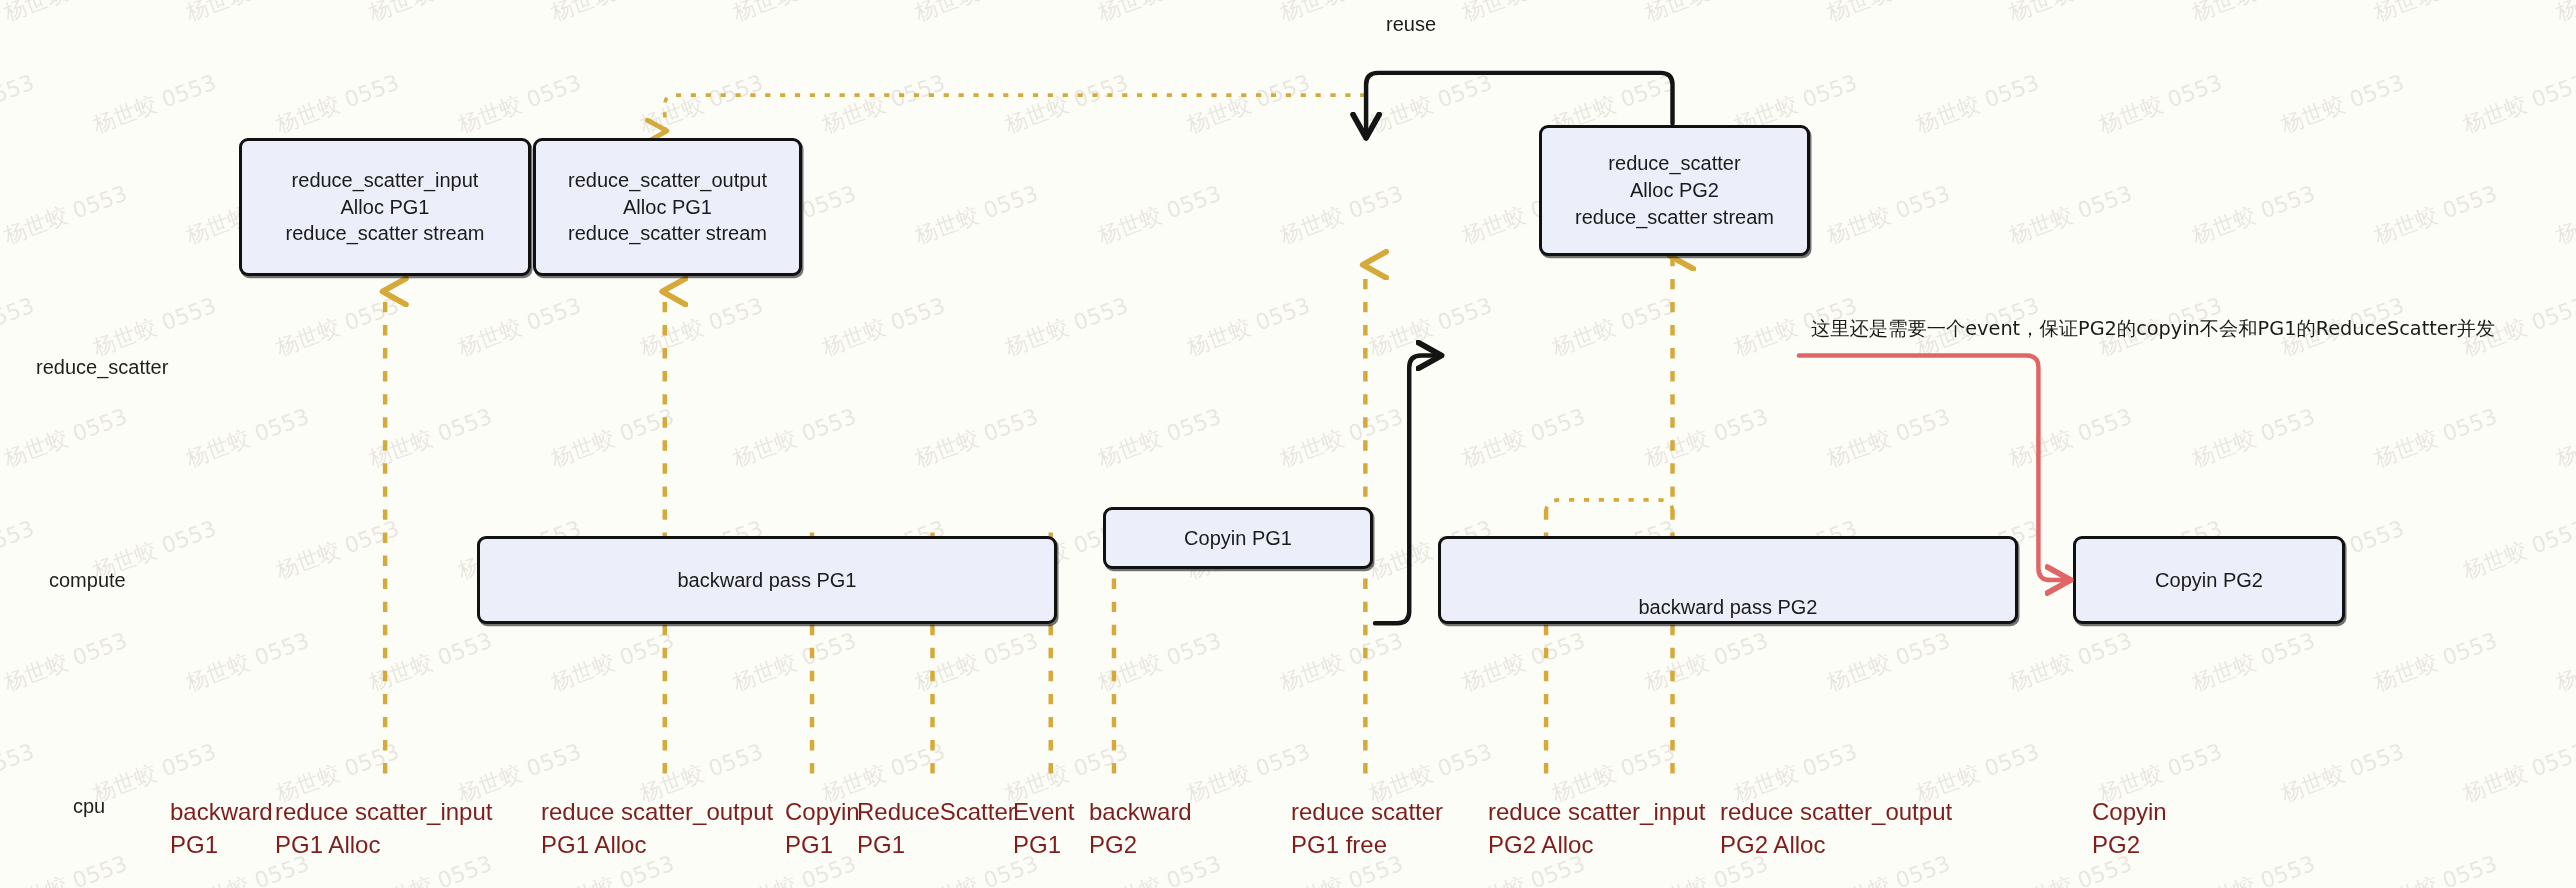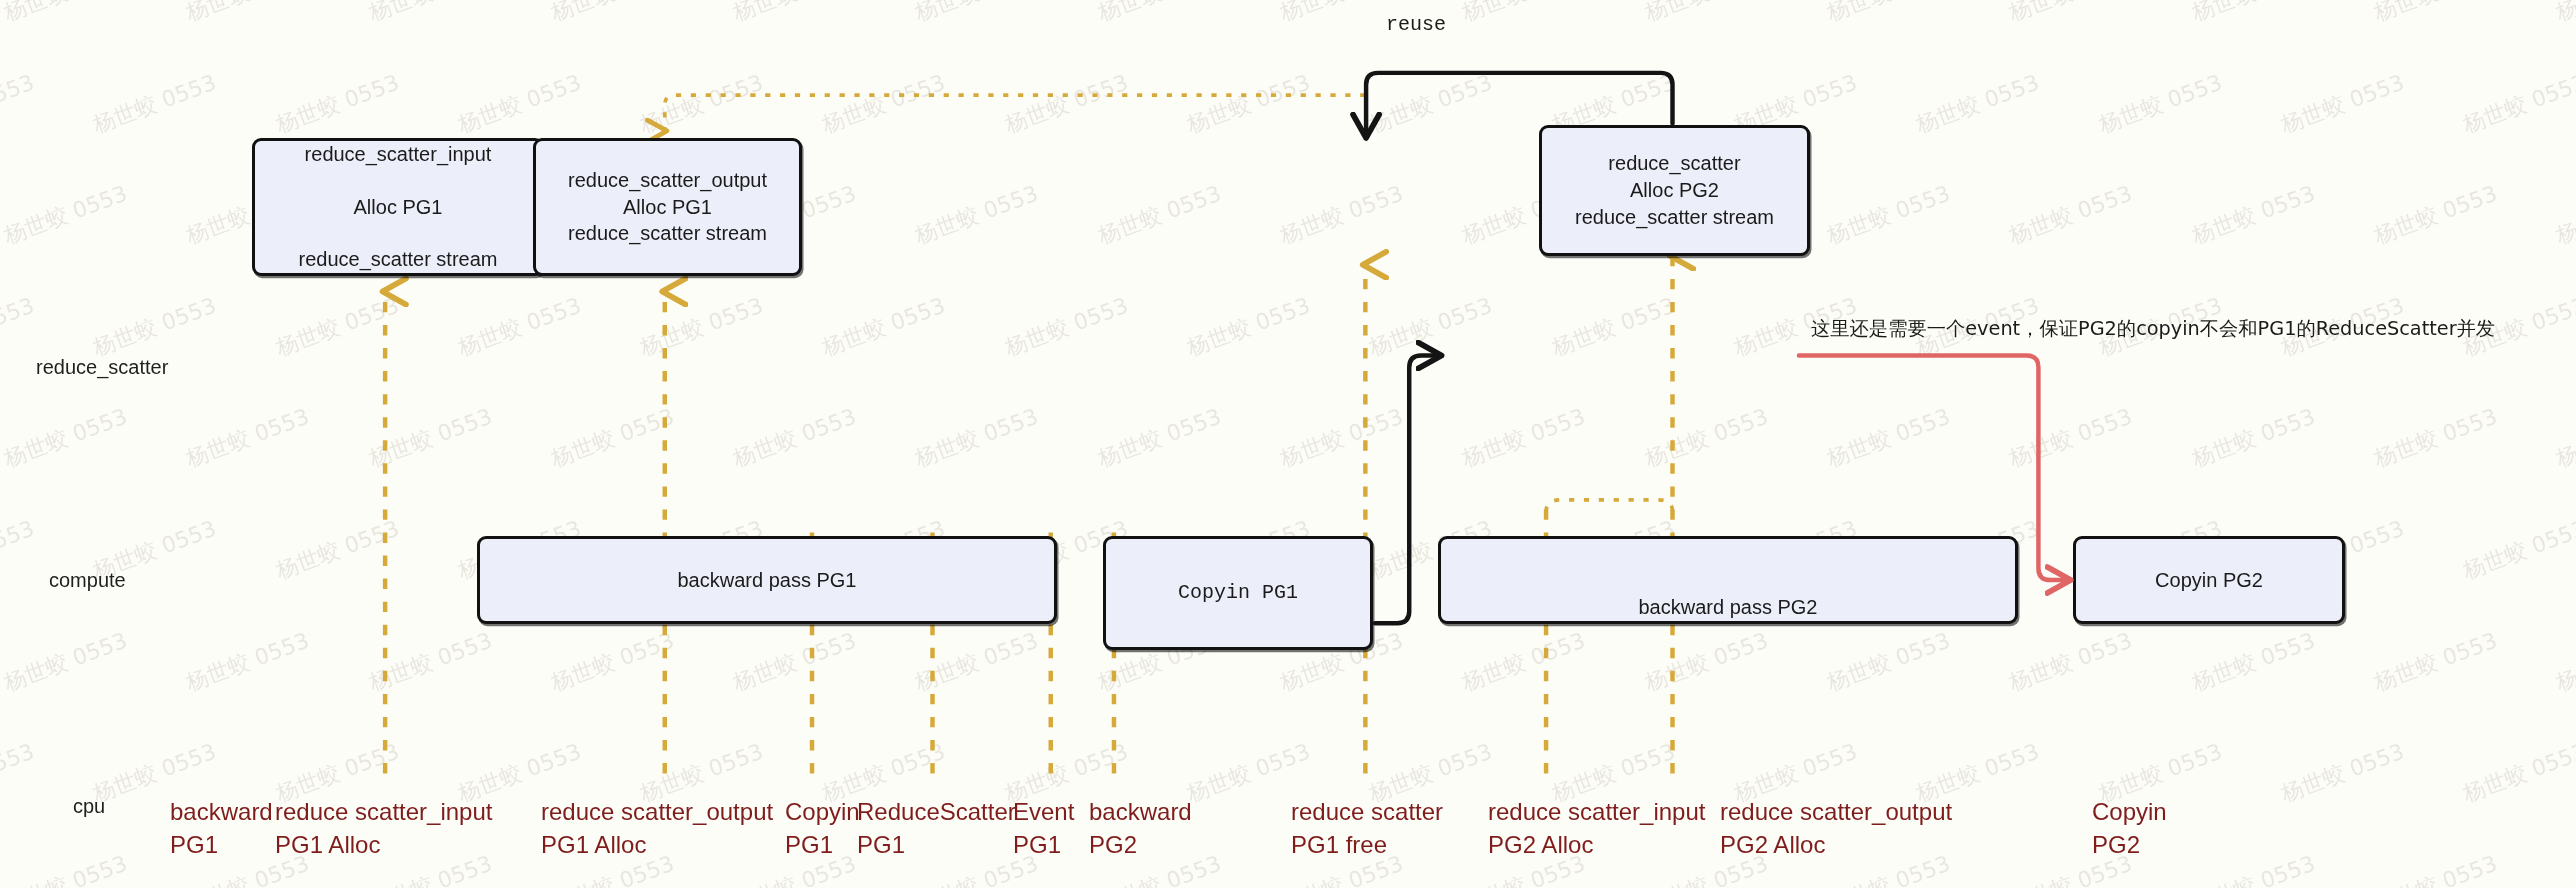--- a/index.html
+++ b/index.html
@@ -241,21 +241,21 @@
 
     <path class="dotline2" d="M 2078 1040 L 2078 680"></path>
 
     <path class="dotline2" d="M 2248 1040 L 2248 344" marker-end="url(#dotArrowUp)"></path>
 
     <path class="dotline" d="M 2078 688 Q 2078 672 2098 672 L 2228 672 Q 2248 672 2248 688"></path>
 
     <path class="dotline" d="M 1835 128 L 905 128 Q 893 128 893 142 L 893 176" marker-end="url(#dotArrowUp)"></path>
   </svg>
 
-  <div class="node" style="left:252px;top:138px;width:292px;height:138px;justify-content:space-between;">
+  <div class="node" style="left:239px;top:138px;width:292px;height:138px;">
     <span>reduce_scatter_input</span>
     <span>Alloc PG1</span>
     <span>reduce_scatter stream</span>
   </div>
 
   <div class="node" style="left:533px;top:138px;width:269px;height:138px;">
     <span>reduce_scatter_output</span>
     <span>Alloc PG1</span>
     <span>reduce_scatter stream</span>
   </div>
@@ -265,42 +265,42 @@
     <span>reduce_scatter</span>
     <span>Alloc PG2</span>
     <span>reduce_scatter stream</span>
   </div>
 
 
   <div class="node" style="left:477px;top:536px;width:580px;height:88px;align-items:center;">
     <span>backward pass PG1</span>
   </div>
 
-  <div class="node" style="left:1103px;top:536px;width:270px;height:114px;font-family:Liberation Mono, monospace;">
+  <div class="node" style="left:1103px;top:507px;width:270px;height:62px;">
     <span>Copyin PG1</span>
   </div>
 
   <div class="node" style="left:1438px;top:536px;width:580px;height:88px;justify-content:flex-end;">
     <span>backward pass PG2</span>
   </div>
 
   <div class="node" style="left:2073px;top:536px;width:272px;height:88px;">
     <span>Copyin PG2</span>
   </div>
 
   <svg class="edges over" viewBox="0 0 3462 1194" width="2576" height="888">
 
     <path class="blkline" d="M 2248 166 L 2248 114 Q 2248 98 2232 98 L 1852 98 Q 1836 98 1836 114 L 1836 182" marker-end="url(#blkArrow)"></path>
 
     <path class="blkline" d="M 1848 838 L 1878 838 Q 1894 838 1894 822 L 1894 494 Q 1894 478 1910 478 L 1934 478" marker-end="url(#blkArrow)"></path>
 
     <path class="redline" d="M 2418 478 L 2724 478 Q 2740 478 2740 494 L 2740 764 Q 2740 780 2756 780 L 2780 780" marker-end="url(#redArrow)"></path>
   </svg>
 
-  <div class="edge-label" style="left:1386px;top:13.4px;font-family:Liberation Mono, monospace;">reuse</div>
+  <div class="edge-label" style="left:1386px;top:13.4px;">reuse</div>
 
   <div class="note-cn" style="left:1811px;top:315px;">这里还是需要一个event，保证PG2的copyin不会和PG1的ReduceScatter并发</div>
 
   <div class="cpu-tick" style="left:170px;top:795px;">
     <span>backward</span>
     <span>PG1</span>
   </div>
   <div class="cpu-tick" style="left:275px;top:795px;">
     <span>reduce scatter_input</span>
     <span>PG1 Alloc</span>

